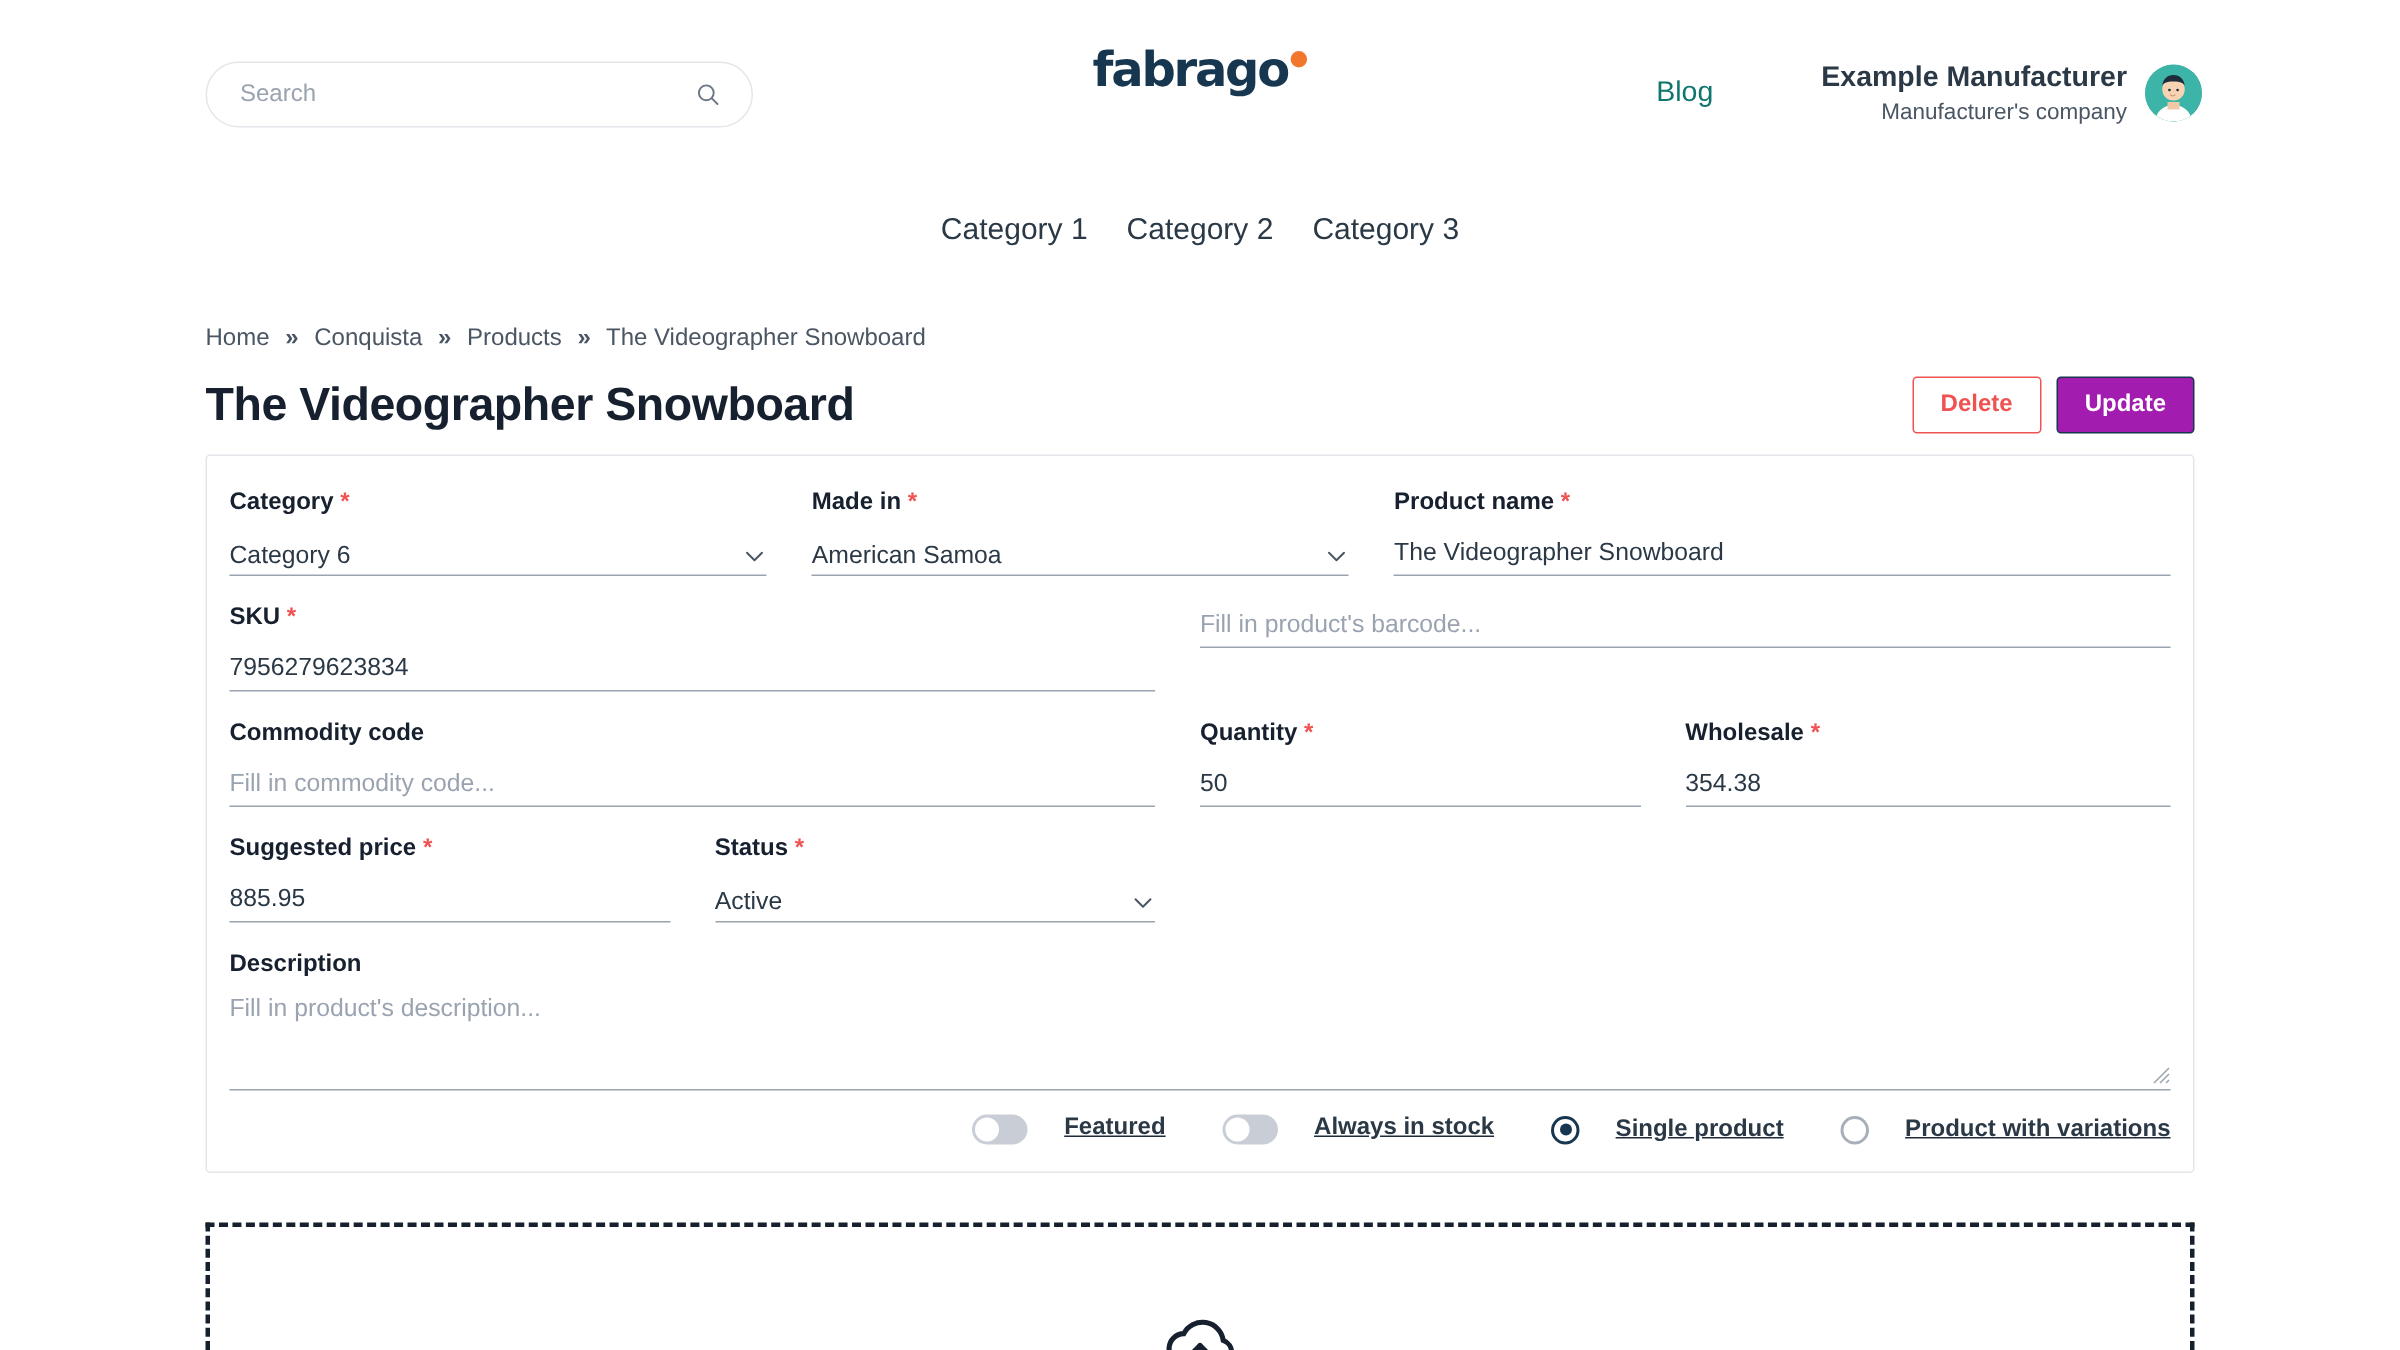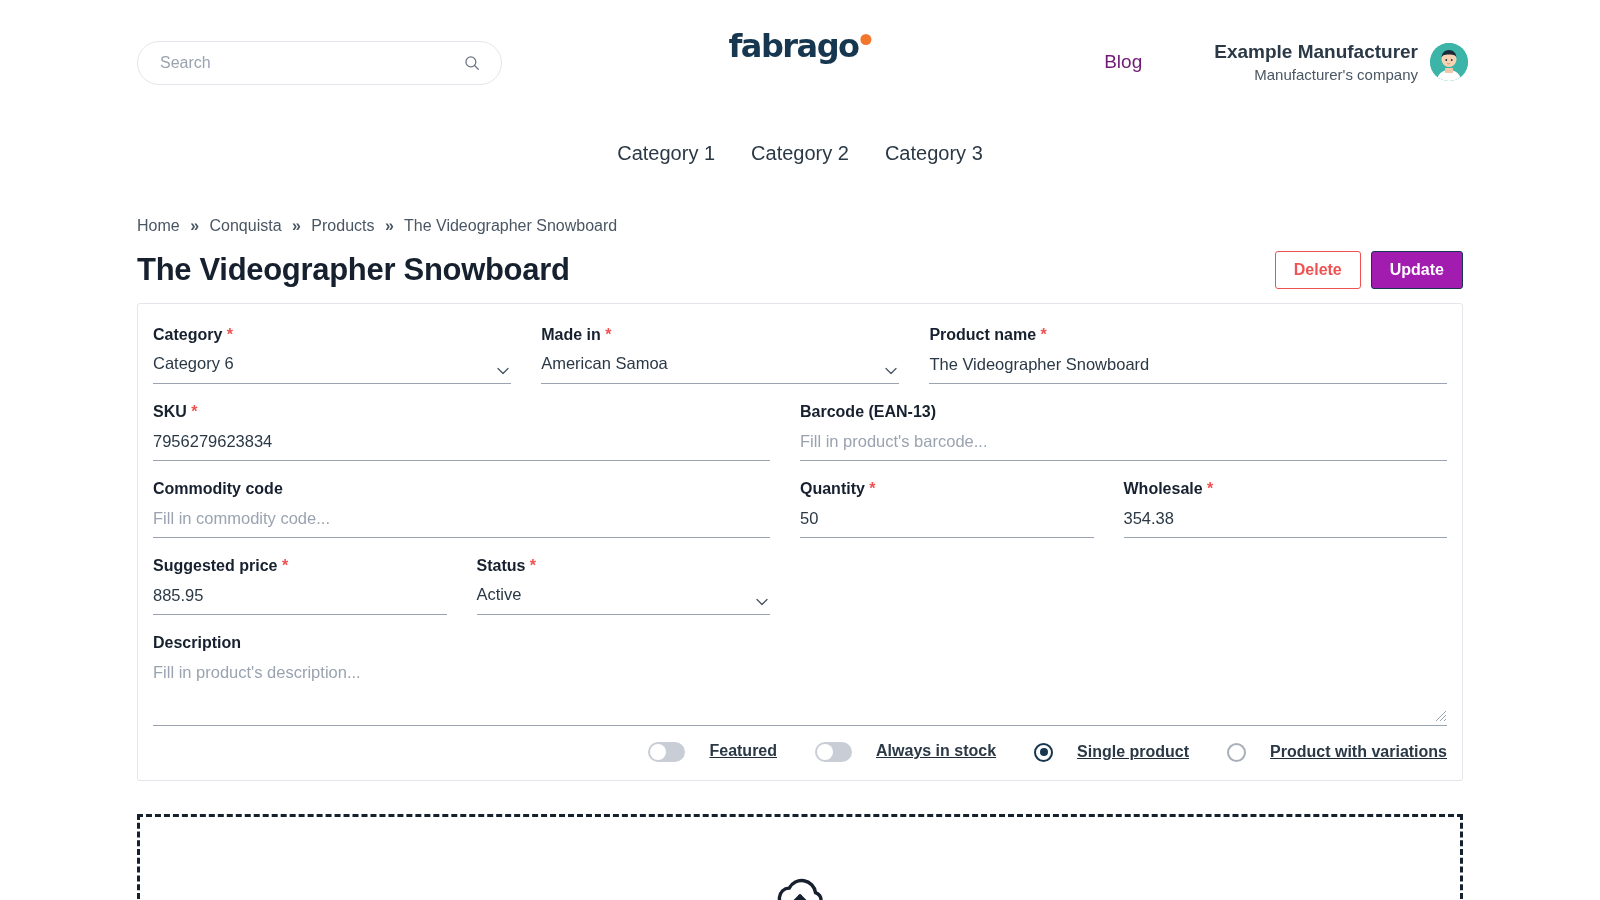--- a/index.html
+++ b/index.html
@@ -62,38 +62,38 @@
     margin-top: 4px;
   }
 
   .header-right {
     position: absolute;
     right: 132px; top: 40px;
     display: flex; align-items: center; gap: 0;
   }
   .blog-link {
     font-size: 19px;
-    color: #701a75;
+    color: #0f766e;
     margin-right: 72px;
     text-decoration: none;
     cursor: pointer;
   }
   .user-block { text-align: right; margin-right: 12px; }
   .user-name { font-size: 19px; font-weight: 700; color: #2b3946; line-height: 1.25; }
   .user-role { font-size: 15px; color: #4a5663; line-height: 1.4; }
   .avatar {
     width: 38px; height: 38px; border-radius: 50%;
     background: #3cb5a8;
     overflow: hidden; position: relative;
     flex: 0 0 38px;
   }
 
   
   .nav {
-    display: flex; justify-content: center; gap: 36px;
+    display: flex; justify-content: center; gap: 26px;
     margin-top: 22px;
   }
   .nav a {
     font-size: 20px; color: #2b3946; text-decoration: none; cursor: pointer;
   }
 
   
   .content { padding: 0 137px; margin-top: 52px; }
 
   .breadcrumb { font-size: 16px; color: #4a5663; }
@@ -133,21 +133,21 @@
   .field label {
     display: block;
     font-size: 16px; font-weight: 700; color: #16202e;
     margin-bottom: 11px;
   }
   .req { color: #f05252; font-weight: 700; }
   .field .control {
     position: relative;
     border-bottom: 1px solid #9aa3b0;
     height: 29px;
-    display: flex; align-items: flex-start;
+    display: flex; align-items: flex-end;
   }
   .field input, .field .selval {
     width: 100%;
     border: none; outline: none;
     background: transparent;
     font-family: "Liberation Sans", sans-serif;
     font-size: 16.5px;
     color: #2b3946;
     padding: 0 0 5px 0;
     line-height: 1;
@@ -342,24 +342,20 @@
             <span class="req">*</span>
           </label>
           <div class="control">
             <input type="text" value="7956279623834" style="">
           </div>
         </div>
       </div>
 
       <div class="field w-50">
         <div class="field-inner" style="padding-right:0;">
-          <label>
-            <span>Barcode (EAN-13)</span>
-            <span class="req"></span>
-          </label>
           <div class="control">
             <input type="text" placeholder="Fill in product's barcode..." style="">
           </div>
         </div>
       </div>
 
       <div class="field w-50">
         <div class="field-inner">
           <label>
             <span>Commodity code</span>

